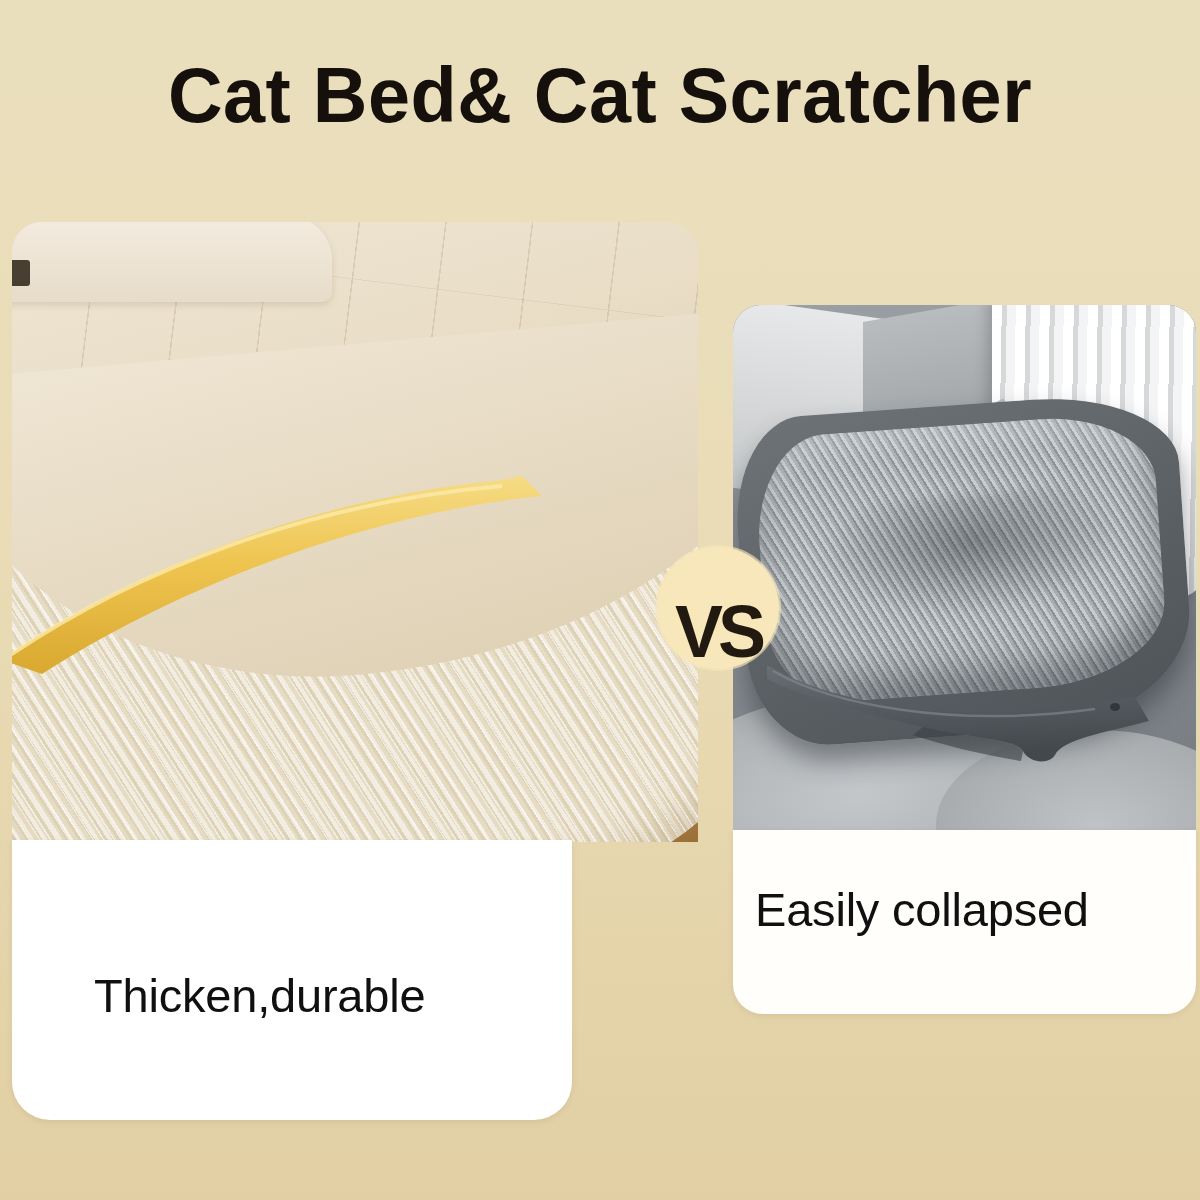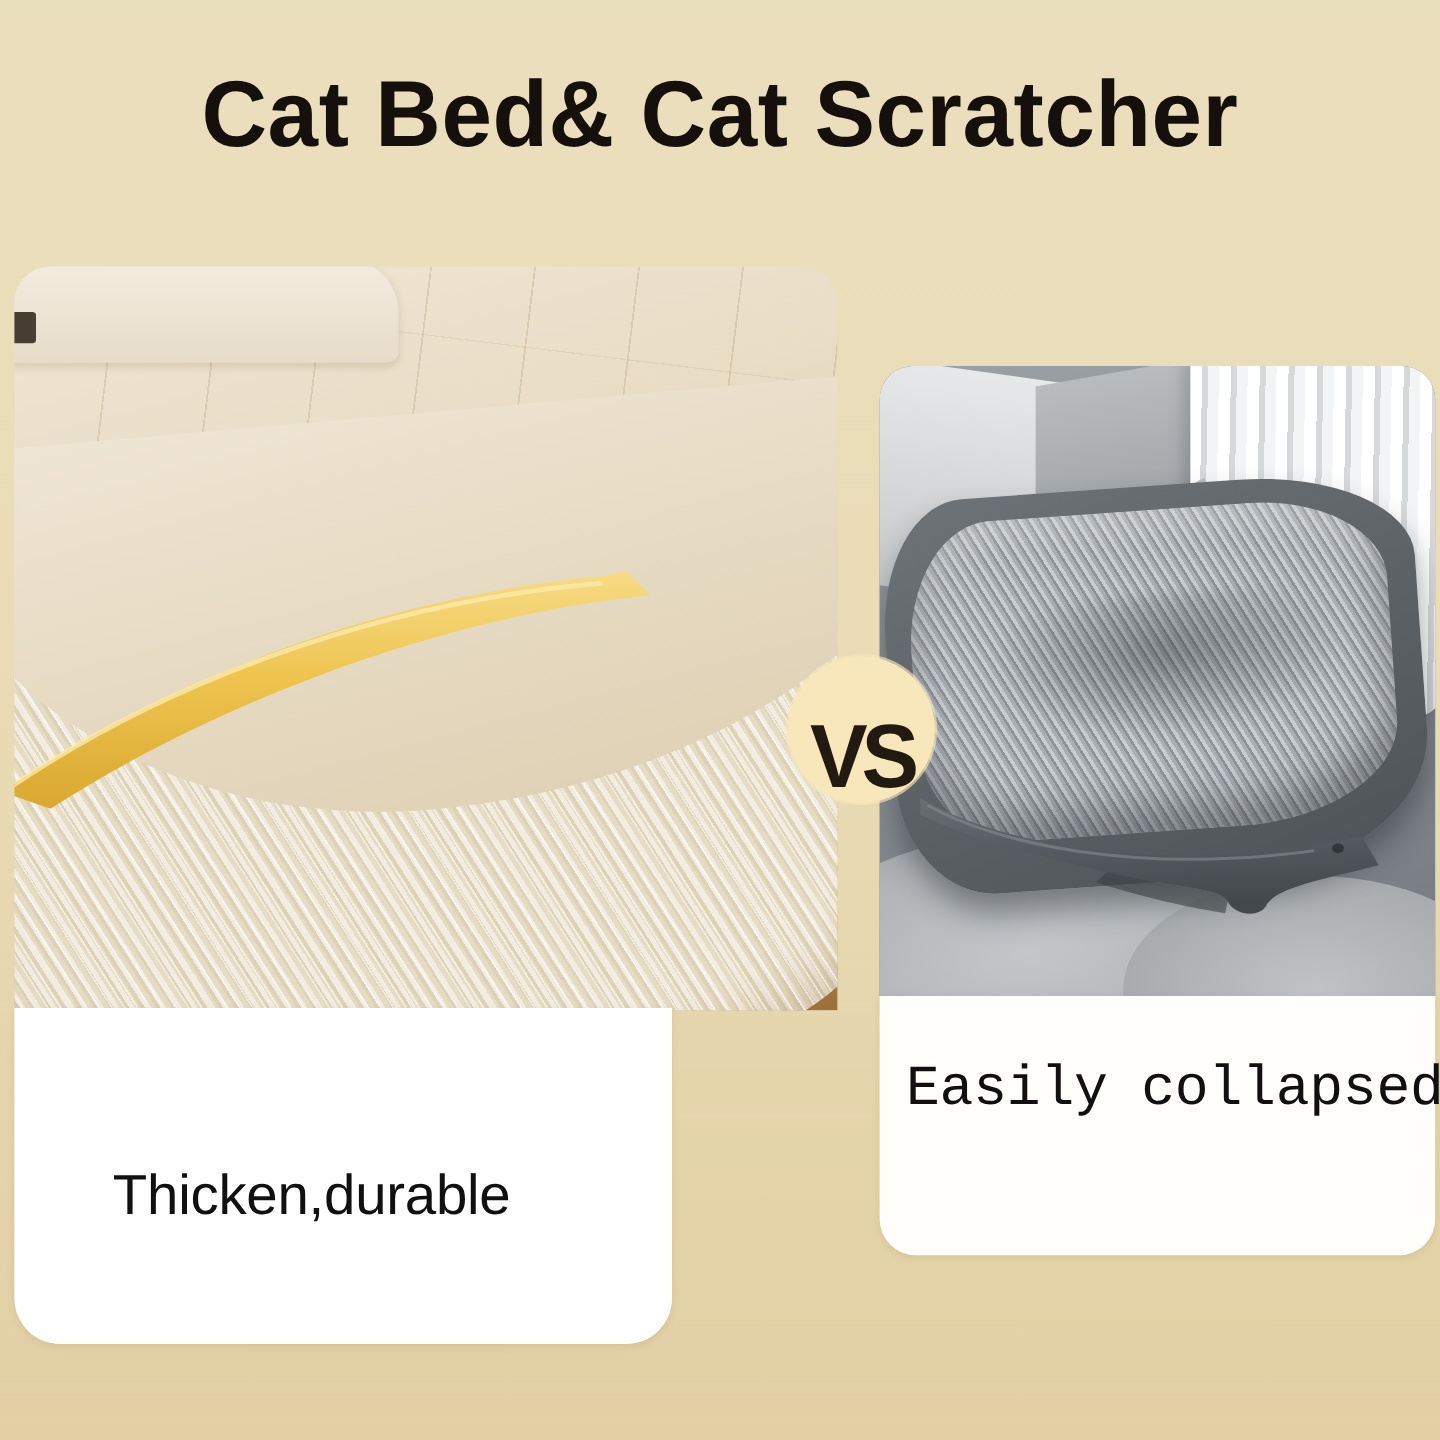--- a/index.html
+++ b/index.html
@@ -45,32 +45,32 @@
     overflow:hidden;
     background:#8d9095;
   }
 
   
   #left-label{
     position:absolute;left:12px;top:840px;width:548px;height:280px;
     background:#ffffff;
     border-radius:0 0 38px 38px;
     box-shadow:0 2px 6px rgba(120,100,60,.13);
+    padding-left:12px;
   }
   #left-label .cap{
     position:absolute;left:82px;top:128px;
     font-size:47px;color:#101010;font-weight:400;
     letter-spacing:-0.2px;white-space:nowrap;
   }
   #right-label{
-    position:absolute;left:733px;top:830px;width:463px;height:216px;
+    position:absolute;left:733px;top:830px;width:463px;height:184px;
     background:#fffefb;
     border-radius:0 0 30px 30px;
     box-shadow:0 2px 6px rgba(120,100,60,.13);
-    font-family:Liberation Mono, monospace;
   }
   #right-label .cap{
     position:absolute;left:22px;top:52px;
     font-size:47px;color:#101010;font-weight:400;
     letter-spacing:-0.2px;white-space:nowrap;
   }
 
   
   #vs-badge{
     position:absolute;left:657px;top:547px;width:122px;height:122px;

